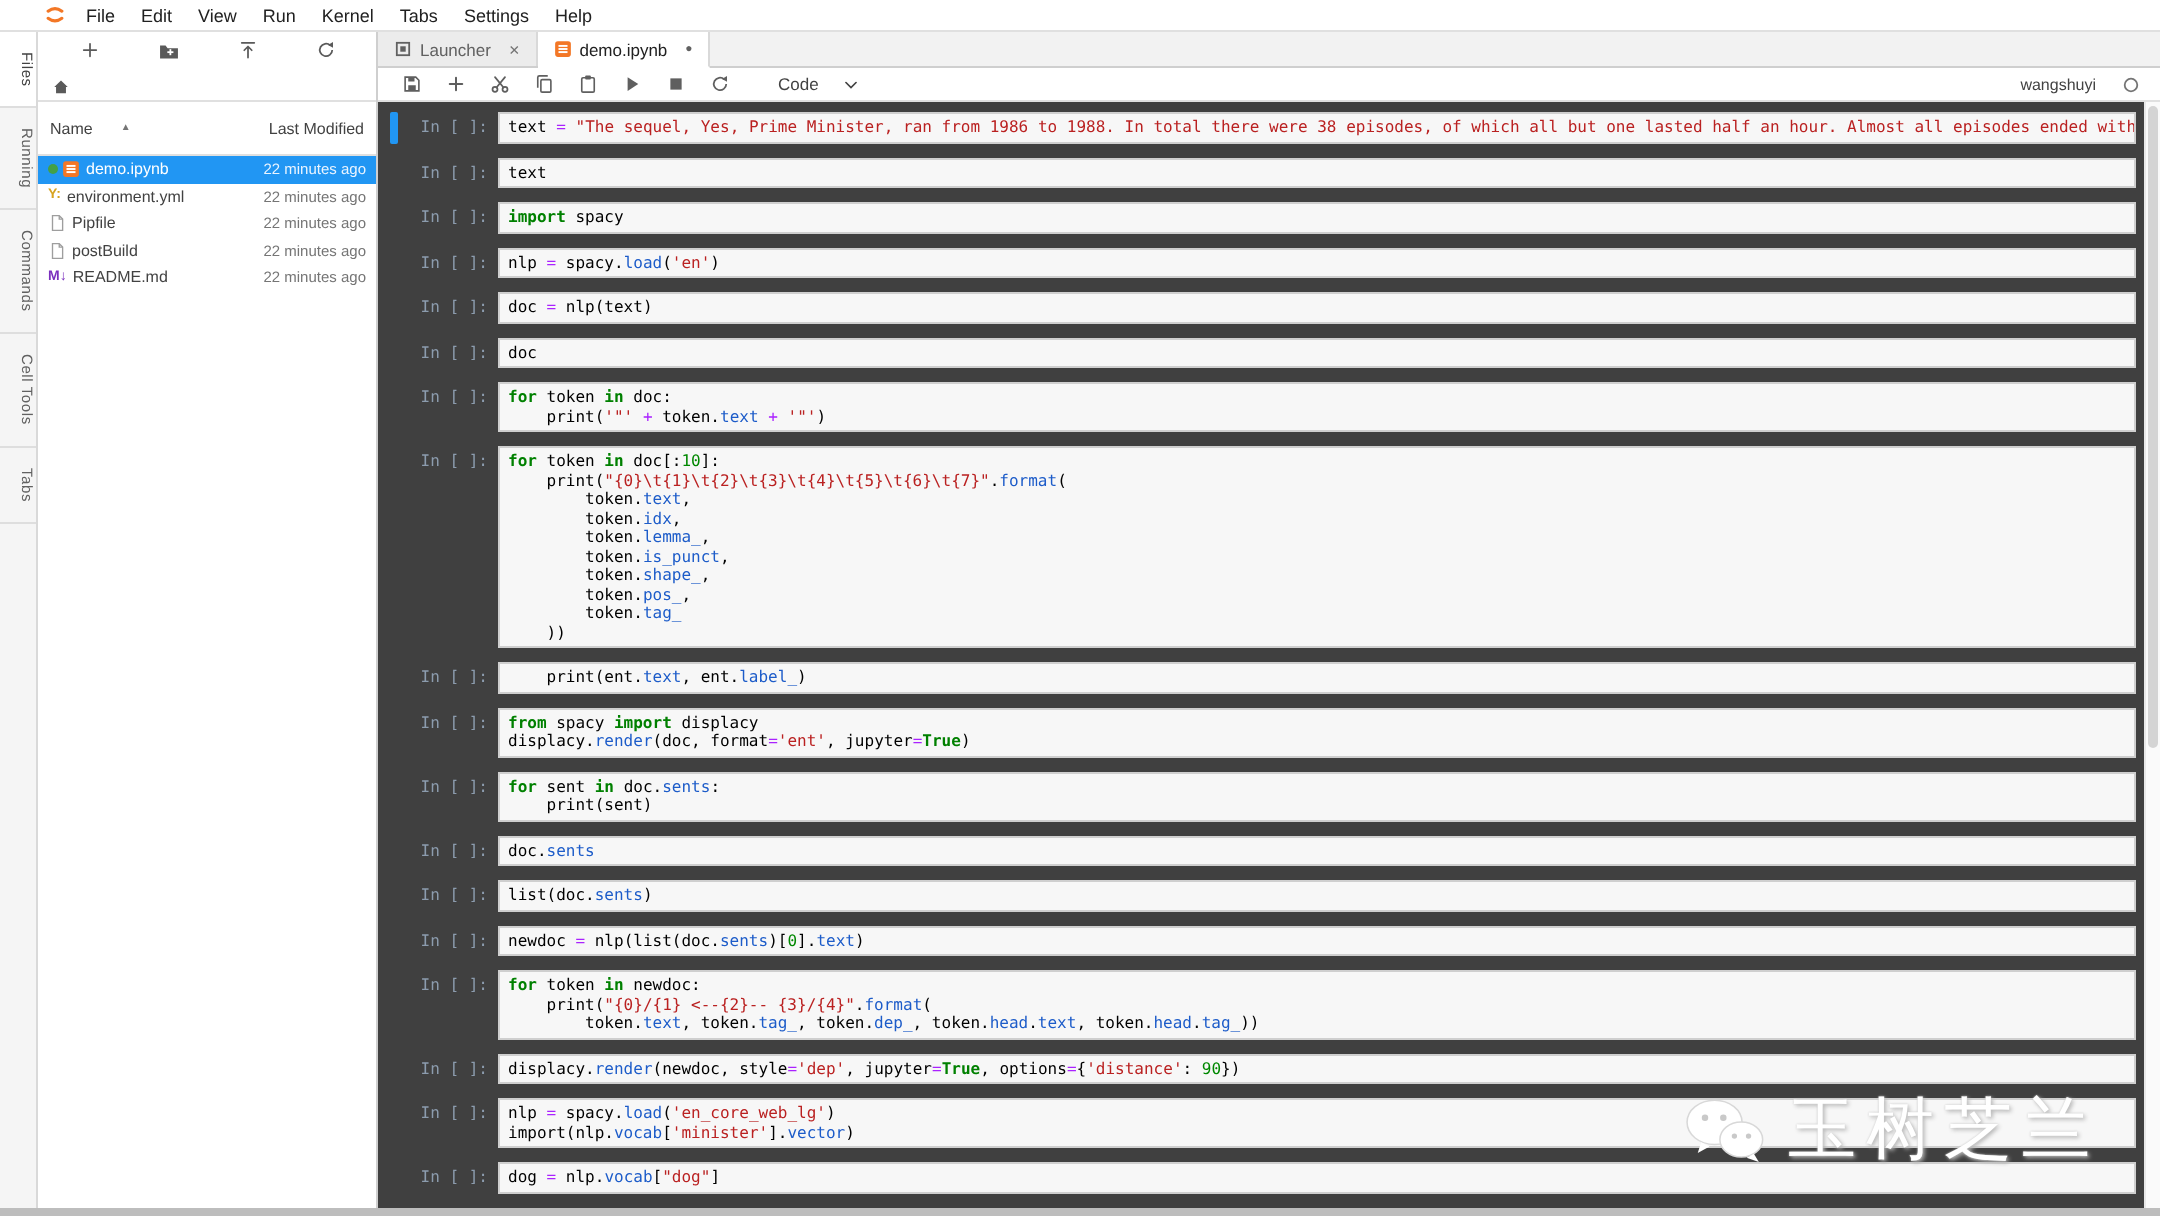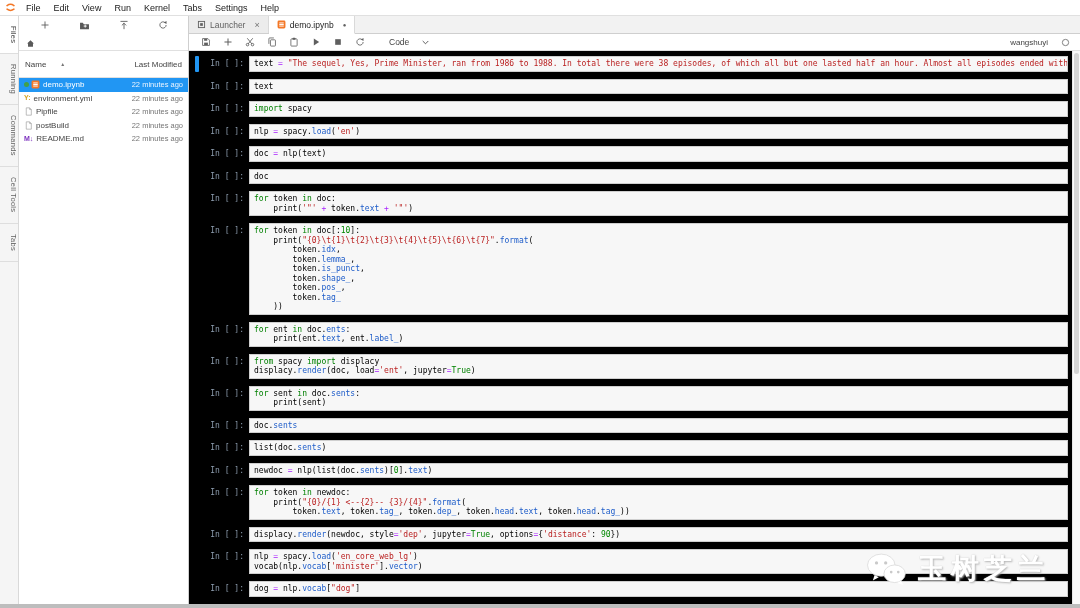--- a/index.html
+++ b/index.html
@@ -4,21 +4,21 @@
 <style>
   :root{
     --accent:#2196f3; --brand:#f37726;
     --c-k:#008000; --c-s:#ba2121; --c-o:#aa22ff; --c-n:#008800; --c-a:#1d5cc9;
   }
   *{margin:0;padding:0;box-sizing:border-box;}
   html,body{width:1080px;height:608px;overflow:hidden;}
   body{font-family:"Liberation Sans","DejaVu Sans",sans-serif;background:#fff;color:#212121;}
   .app{width:1080px;height:608px;display:flex;flex-direction:column;background:#fff;border-bottom:4px solid #bdbdbd;}
   
-  .menubar{height:16px;display:flex;align-items:center;background:#fff;border-bottom:1px solid #e0e0e0;padding-left:5px;flex:none;}
+  .menubar{height:16px;display:flex;align-items:center;background:#fff;border-bottom:1px solid #e0e0e0;padding-left:22px;flex:none;}
   .menubar .logo{display:flex;align-items:center;margin-right:10px;}
   .menu-item{font-size:9px;color:#212121;margin-right:13px;cursor:default;}
   
   .body{flex:1;display:flex;min-height:0;}
   
   .sidestrip{width:19px;background:#f5f5f5;border-right:1px solid #d9d9d9;flex:none;display:flex;flex-direction:column;}
   .side-tab{writing-mode:vertical-rl;font-size:7.5px;color:#616161;padding:10px 0;text-align:center;border-bottom:1px solid #dedede;letter-spacing:.3px;background:#f5f5f5;}
   .side-tab.active{background:#fff;color:#424242;}
   
   .filebrowser{width:170px;background:#fff;border-right:1px solid #cfcfcf;flex:none;display:flex;flex-direction:column;font-size:8px;}
@@ -42,39 +42,39 @@
   .tab.active{background:#fff;color:#212121;border-bottom:1px solid #fff;margin-bottom:-1px;}
   .tab .close{color:#757575;font-size:9px;margin-left:5px;}
   .tab .dirty{color:#616161;font-size:6px;margin-left:5px;}
   .nb-toolbar{height:17px;background:#fff;border-bottom:1px solid #e0e0e0;display:flex;align-items:center;padding:0 6px;flex:none;color:#5f5f5f;}
   .tb-icon{display:flex;align-items:center;justify-content:center;padding:0 6px;}
   .code-dd{display:flex;align-items:center;gap:12px;margin-left:18px;font-size:8.5px;color:#424242;}
   .tb-spacer{flex:1;}
   .user-label{font-size:8px;color:#424242;margin-right:13px;}
   .kernel-ind{display:flex;align-items:center;margin-right:4px;color:#757575;}
   
-  .nb-area{flex:1;position:relative;background:#000000;overflow:hidden;}
+  .nb-area{flex:1;position:relative;background:#404040;overflow:hidden;}
   .cells{position:absolute;left:0;top:0;right:8px;bottom:0;padding:5px 4px 0 6px;overflow:hidden;}
   .cell{display:flex;margin-bottom:7px;position:relative;}
   .collapser{width:4px;flex:none;border-radius:1px;margin-right:2px;}
   .cell.selected .collapser{background:var(--accent);}
   .prompt{width:48px;flex:none;text-align:right;padding-right:5px;font-family:"DejaVu Sans Mono","Liberation Mono",monospace;font-size:8px;line-height:9.5px;color:#8c9cae;padding-top:3px;}
   .cell-input{flex:1;background:#f7f7f7;border:1px solid #cfcfcf;padding:2px 4px;overflow:hidden;min-width:0;}
   .line{font-family:"DejaVu Sans Mono","Liberation Mono",monospace;font-size:8px;line-height:9.5px;white-space:pre;color:#000;}
-  .tk-k{color:var(--c-k);font-weight:normal;}
+  .tk-k{color:var(--c-k);font-weight:bold;}
   .tk-s{color:var(--c-s);}
   .tk-o{color:var(--c-o);}
   .tk-n{color:var(--c-n);}
   .tk-a{color:var(--c-a);}
   
   .scrollbar{position:absolute;top:0;right:0;bottom:0;width:8px;background:#fafafa;border-left:1px solid #e8e8e8;}
   .scroll-thumb{position:absolute;top:2px;left:1px;width:5px;height:58%;background:#d4d4d4;border-radius:3px;}
   
   .watermark{position:absolute;right:30px;bottom:16px;display:flex;align-items:center;gap:10px;pointer-events:none;}
-  .watermark .wm-text{font-size:28px;font-weight:bold;letter-spacing:5px;color:#ffffff;text-shadow:0 0 1px #c9c9c9,1px 1px 2px #b5b5b5;}
+  .watermark .wm-text{font-size:34px;font-weight:normal;letter-spacing:5px;color:#ffffff;text-shadow:0 0 1px #c9c9c9,1px 1px 2px #b5b5b5;}
   .icon{display:inline-flex;align-items:center;justify-content:center;line-height:0;}
   .icon svg{display:block;}
 </style>
 </head>
 <body>
 
 <div class="app">
   <div class="menubar">
     <span class="icon logo">
       <svg width="11" height="11" viewBox="0 0 16 16">
@@ -350,43 +350,43 @@
                 <div class="line"><span class="tk-k">for</span><span class="tk-p"> token </span><span class="tk-k">in</span><span class="tk-p"> doc:</span></div>
                 <div class="line"><span class="tk-p">    print(</span><span class="tk-s">'"'</span><span class="tk-p"> </span><span class="tk-o">+</span><span class="tk-p"> token.</span><span class="tk-a">text</span><span class="tk-p"> </span><span class="tk-o">+</span><span class="tk-p"> </span><span class="tk-s">'"'</span><span class="tk-p">)</span></div>
               </div>
             </div>
             <div class="cell">
               <div class="collapser"></div>
               <div class="prompt">In [ ]:</div>
               <div class="cell-input">
                 <div class="line"><span class="tk-k">for</span><span class="tk-p"> token </span><span class="tk-k">in</span><span class="tk-p"> doc[:</span><span class="tk-n">10</span><span class="tk-p">]:</span></div>
                 <div class="line"><span class="tk-p">    print(</span><span class="tk-s">"{0}\t{1}\t{2}\t{3}\t{4}\t{5}\t{6}\t{7}"</span><span class="tk-p">.</span><span class="tk-a">format</span><span class="tk-p">(</span></div>
+                <div class="line"><span class="tk-p">        token.</span><span class="tk-a">text</span><span class="tk-p">,</span></div>
                 <div class="line"><span class="tk-p">        token.</span><span class="tk-a">idx</span><span class="tk-p">,</span></div>
                 <div class="line"><span class="tk-p">        token.</span><span class="tk-a">lemma_</span><span class="tk-p">,</span></div>
                 <div class="line"><span class="tk-p">        token.</span><span class="tk-a">is_punct</span><span class="tk-p">,</span></div>
                 <div class="line"><span class="tk-p">        token.</span><span class="tk-a">shape_</span><span class="tk-p">,</span></div>
                 <div class="line"><span class="tk-p">        token.</span><span class="tk-a">pos_</span><span class="tk-p">,</span></div>
                 <div class="line"><span class="tk-p">        token.</span><span class="tk-a">tag_</span></div>
                 <div class="line"><span class="tk-p">    ))</span></div>
               </div>
             </div>
             <div class="cell">
               <div class="collapser"></div>
               <div class="prompt">In [ ]:</div>
               <div class="cell-input">
-                <div class="line"><span class="tk-k">for</span><span class="tk-p"> ent </span><span class="tk-k">in</span><span class="tk-p"> doc.</span><span class="tk-a">ents</span><span class="tk-p">:</span></div>
                 <div class="line"><span class="tk-p">    print(ent.</span><span class="tk-a">text</span><span class="tk-p">, ent.</span><span class="tk-a">label_</span><span class="tk-p">)</span></div>
               </div>
             </div>
             <div class="cell">
               <div class="collapser"></div>
               <div class="prompt">In [ ]:</div>
               <div class="cell-input">
                 <div class="line"><span class="tk-k">from</span><span class="tk-p"> spacy </span><span class="tk-k">import</span><span class="tk-p"> displacy</span></div>
-                <div class="line"><span class="tk-p">displacy.</span><span class="tk-a">render</span><span class="tk-p">(doc, load</span><span class="tk-o">=</span><span class="tk-s">'ent'</span><span class="tk-p">, jupyter</span><span class="tk-o">=</span><span class="tk-k">True</span><span class="tk-p">)</span></div>
+                <div class="line"><span class="tk-p">displacy.</span><span class="tk-a">render</span><span class="tk-p">(doc, format</span><span class="tk-o">=</span><span class="tk-s">'ent'</span><span class="tk-p">, jupyter</span><span class="tk-o">=</span><span class="tk-k">True</span><span class="tk-p">)</span></div>
               </div>
             </div>
             <div class="cell">
               <div class="collapser"></div>
               <div class="prompt">In [ ]:</div>
               <div class="cell-input">
                 <div class="line"><span class="tk-k">for</span><span class="tk-p"> sent </span><span class="tk-k">in</span><span class="tk-p"> doc.</span><span class="tk-a">sents</span><span class="tk-p">:</span></div>
                 <div class="line"><span class="tk-p">    print(sent)</span></div>
               </div>
             </div>
@@ -425,21 +425,21 @@
               <div class="prompt">In [ ]:</div>
               <div class="cell-input">
                 <div class="line"><span class="tk-p">displacy.</span><span class="tk-a">render</span><span class="tk-p">(newdoc, style</span><span class="tk-o">=</span><span class="tk-s">'dep'</span><span class="tk-p">, jupyter</span><span class="tk-o">=</span><span class="tk-k">True</span><span class="tk-p">, options</span><span class="tk-o">=</span><span class="tk-p">{</span><span class="tk-s">'distance'</span><span class="tk-p">: </span><span class="tk-n">90</span><span class="tk-p">})</span></div>
               </div>
             </div>
             <div class="cell">
               <div class="collapser"></div>
               <div class="prompt">In [ ]:</div>
               <div class="cell-input">
                 <div class="line"><span class="tk-p">nlp </span><span class="tk-o">=</span><span class="tk-p"> spacy.</span><span class="tk-a">load</span><span class="tk-p">(</span><span class="tk-s">'en_core_web_lg'</span><span class="tk-p">)</span></div>
-                <div class="line"><span class="tk-p">vocab(nlp.</span><span class="tk-a">vocab</span><span class="tk-p">[</span><span class="tk-s">'minister'</span><span class="tk-p">].</span><span class="tk-a">vector</span><span class="tk-p">)</span></div>
+                <div class="line"><span class="tk-p">import(nlp.</span><span class="tk-a">vocab</span><span class="tk-p">[</span><span class="tk-s">'minister'</span><span class="tk-p">].</span><span class="tk-a">vector</span><span class="tk-p">)</span></div>
               </div>
             </div>
             <div class="cell">
               <div class="collapser"></div>
               <div class="prompt">In [ ]:</div>
               <div class="cell-input">
                 <div class="line"><span class="tk-p">dog </span><span class="tk-o">=</span><span class="tk-p"> nlp.</span><span class="tk-a">vocab</span><span class="tk-p">[</span><span class="tk-s">"dog"</span><span class="tk-p">]</span></div>
               </div>
             </div>
           </div>

